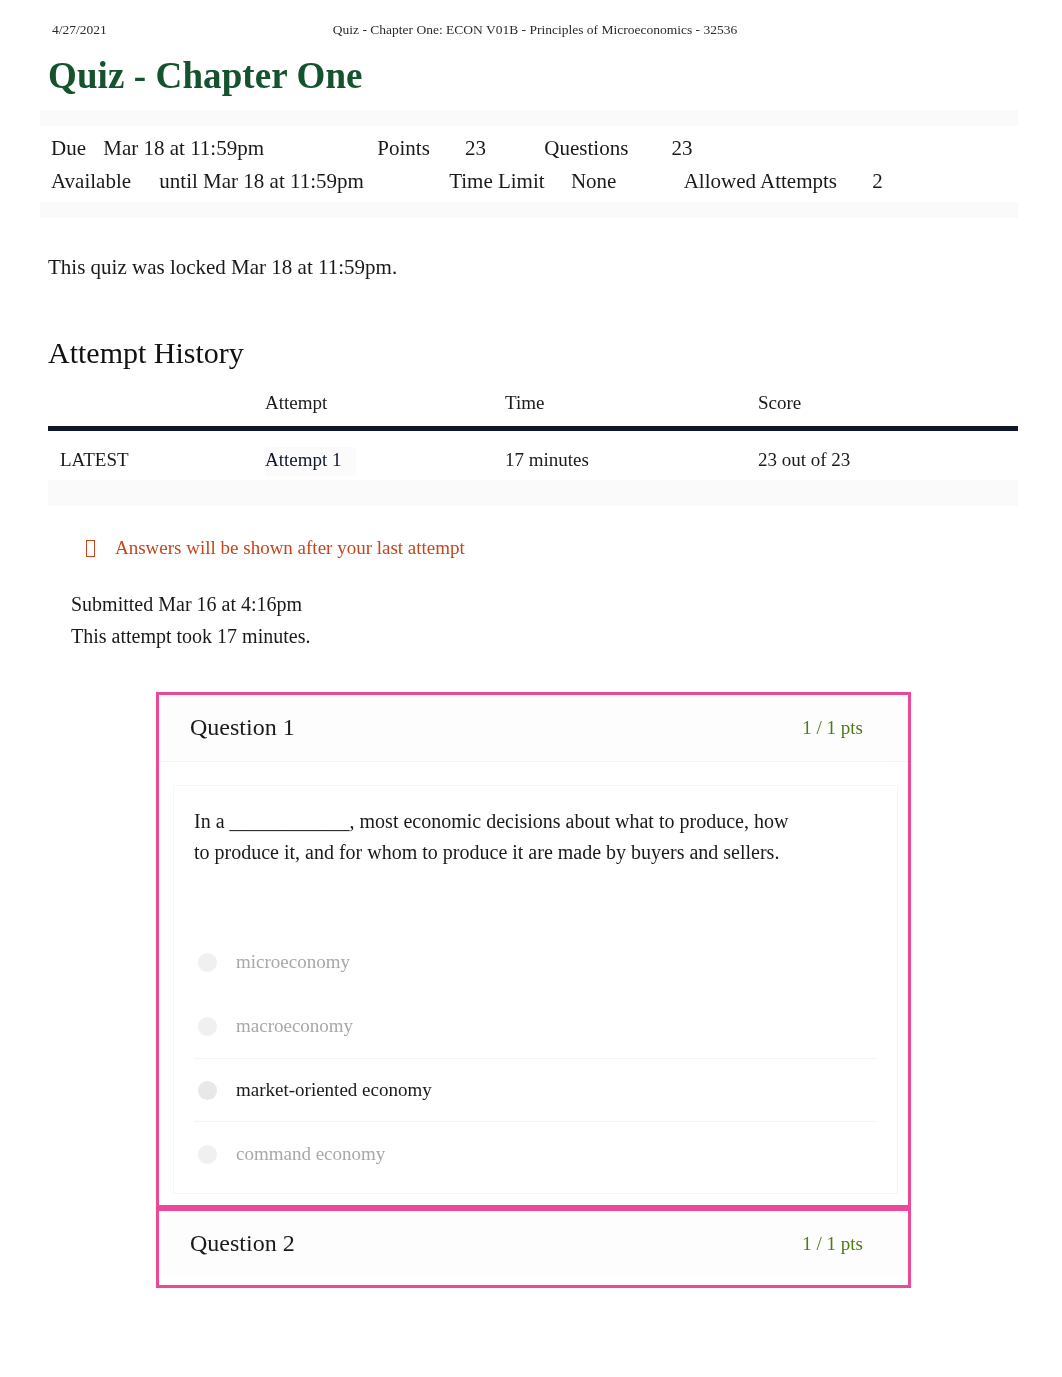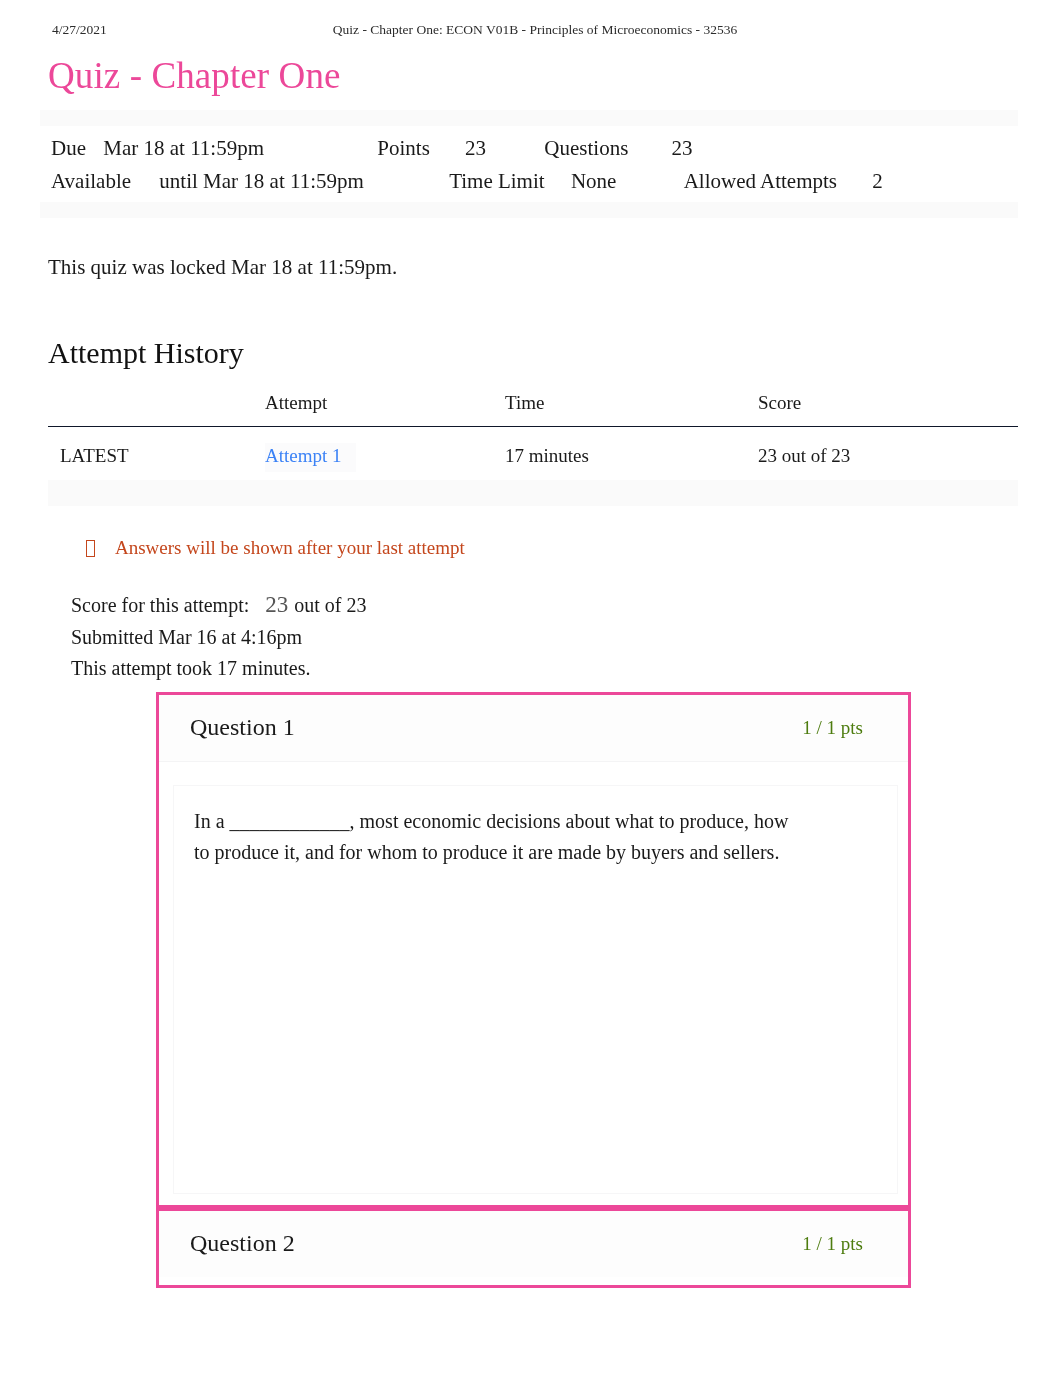--- a/index.html
+++ b/index.html
@@ -39,23 +39,23 @@
     text-align: center;
     font-size: 13.5px;
   }
 
   
   .page-title {
     position: absolute;
     left: 48px;
     top: 54px;
     font-size: 37px;
-    font-weight: normal;
+    font-weight: bold;
     letter-spacing: 0.1px;
-    color: #ec4899;
+    color: #14532d;
     margin: 0;
   }
 
   
   .quiz-details {
     position: absolute;
     left: 40px;
     top: 110px;
     width: 978px;
   }
@@ -115,33 +115,33 @@
     width: 970px;
     border-collapse: collapse;
     font-size: 19px;
   }
   .attempt-table th {
     text-align: left;
     font-weight: normal;
     color: #1a1a1a;
     font-size: 19px;
     padding: 0 0 12px 0;
-    border-bottom: 1px solid #0f172a;
+    border-bottom: 5px solid #0f172a;
   }
   .attempt-table td {
     padding: 18px 0 16px 0;
     color: #1a1a1a;
     vertical-align: top;
   }
   .col-kept  { width: 205px; padding-left: 12px !important; }
   .col-att   { width: 240px; }
   .col-time  { width: 253px; }
   .col-score { width: auto; }
   .attempt-link {
-    color: #3b82f6;
+    color: #0f172a;
     text-decoration: none;
     background: #fbfbfc;
     padding: 2px 14px 6px 0;
   }
   .table-footer-band {
     position: absolute;
     left: 48px;
     top: 480px;
     width: 970px;
     height: 26px;
@@ -330,34 +330,49 @@
   </tbody>
 </table>
 <div class="table-footer-band"></div>
 
 <div class="answers-notice">
   <span class="tofu"></span>
   <span>Answers will be shown after your last attempt</span>
 </div>
 
 <div class="score-summary">
-  <div>
-    <span>Score for this attempt:</span><span class="big-score">23</span><span>out of 23</span>
-  </div>
   <div>Submitted Mar 16 at 4:16pm</div>
   <div>This attempt took 17 minutes.</div>
 </div>
 
 <div class="question-card" id="q1-card">
   <div class="q-header">
     <span class="q-title">Question 1</span>
     <span class="q-pts">1 / 1 pts</span>
   </div>
   <div class="q-body">
     <div class="q-text">In a ____________, most economic decisions about what to produce, how to produce it, and for whom to produce it are made by buyers and sellers.</div>
+    <div class="answers">
+      <div class="answer-row">
+        <span class="radio"></span>
+        <span class="answer-label">microeconomy</span>
+      </div>
+      <div class="answer-row">
+        <span class="radio"></span>
+        <span class="answer-label">macroeconomy</span>
+      </div>
+      <div class="answer-row selected">
+        <span class="radio"></span>
+        <span class="answer-label">market-oriented economy</span>
+      </div>
+      <div class="answer-row">
+        <span class="radio"></span>
+        <span class="answer-label">command economy</span>
+      </div>
+    </div>
   </div>
 </div>
 
 <div class="question-card" id="q2-card">
   <div class="q-header">
     <span class="q-title">Question 2</span>
     <span class="q-pts">1 / 1 pts</span>
   </div>
 </div>
 

